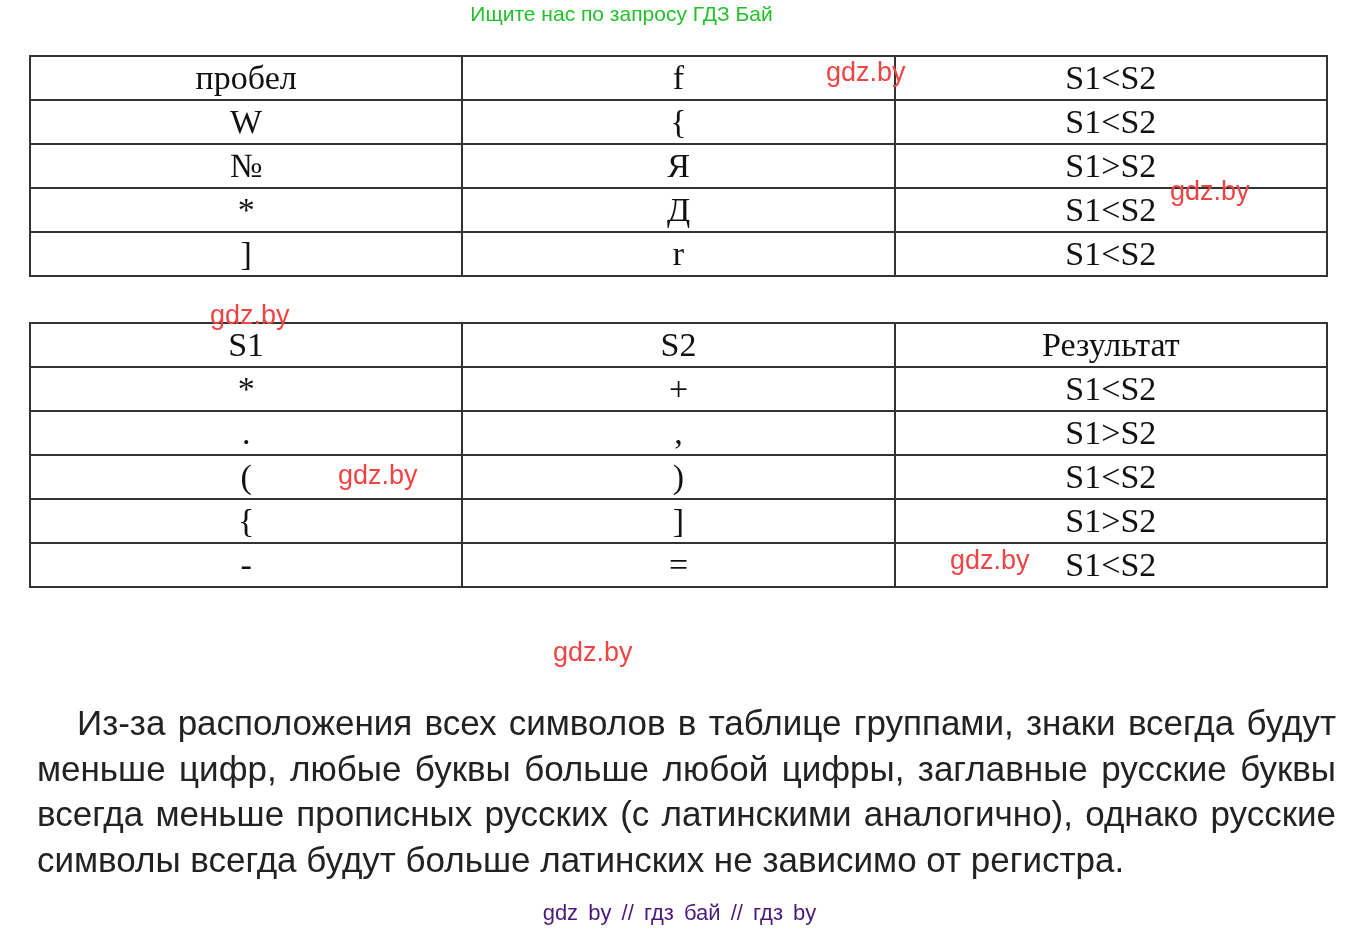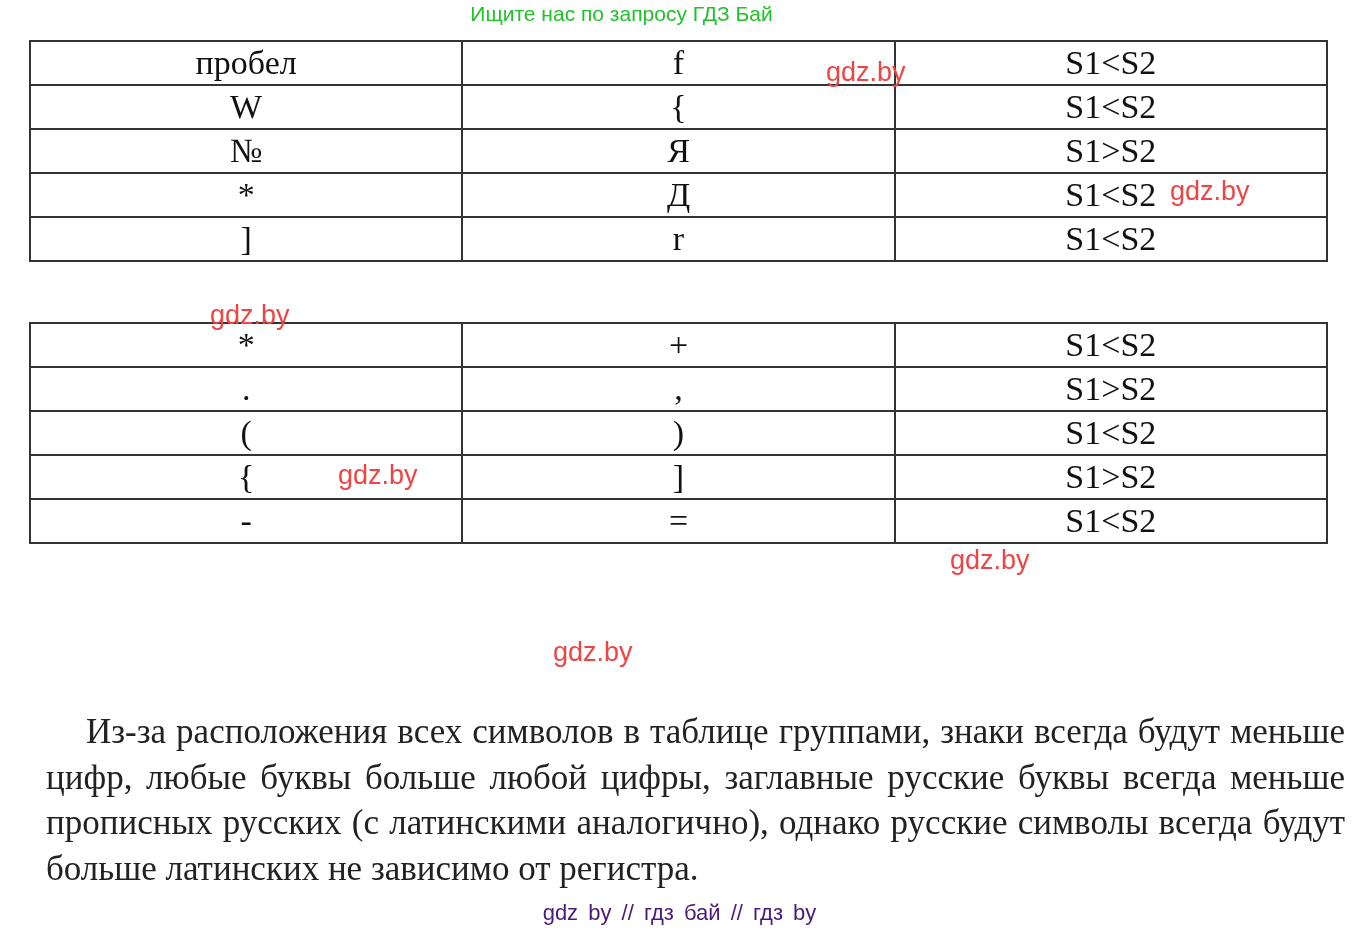--- a/index.html
+++ b/index.html
@@ -11,30 +11,30 @@
   }
   table.doc {
     position: absolute; left: 29px; width: 1299px; border-collapse: collapse;
     font-family: "Liberation Serif", serif; font-size: 34px; color: #111;
     table-layout: fixed;
   }
   table.doc td {
     border: 2px solid #333; text-align: center; padding: 0; height: 42px;
     line-height: 40px; vertical-align: middle;
   }
-  #table1 { top: 40px; border-radius: 10px; }
+  #table1 { top: 55px; border-radius: 10px; }
   #table2 { top: 322px; }
   .watermark {
     position: absolute; font-family: "Liberation Sans", sans-serif;
     font-size: 27px; color: #ef4444; line-height: 30px;
   }
   .para {
     position: absolute; left: 29px; top: 692px; width: 1299px;
-    font-family: Liberation Serif, serif; font-size: 35px; color: #222;
-    line-height: 45.5px; text-align: justify; text-indent: 40px; margin: 17px;
+    font-family: Liberation Sans, sans-serif; font-size: 35px; color: #222;
+    line-height: 45.5px; text-align: justify; text-indent: 40px; margin: 8px;
   }
   .footer {
     position: absolute; left: 0; top: 900px; width: 1359px; text-align: center;
     font-family: "Liberation Sans", sans-serif; font-size: 22px; color: #4a1a7a;
     word-spacing: 4px;
   }
 </style>
 </head>
 <body>
 
@@ -66,20 +66,25 @@
       <td>]</td>
       <td>r</td>
       <td>S1&lt;S2</td>
     </tr>
   </tbody>
 </table>
 
 <table class="doc" id="table2">
   <tbody>
     <tr>
+      <td>S1</td>
+      <td>S2</td>
+      <td>Результат</td>
+    </tr>
+    <tr>
       <td>*</td>
       <td>+</td>
       <td>S1&lt;S2</td>
     </tr>
     <tr>
       <td>.</td>
       <td>,</td>
       <td>S1&gt;S2</td>
     </tr>
     <tr>

